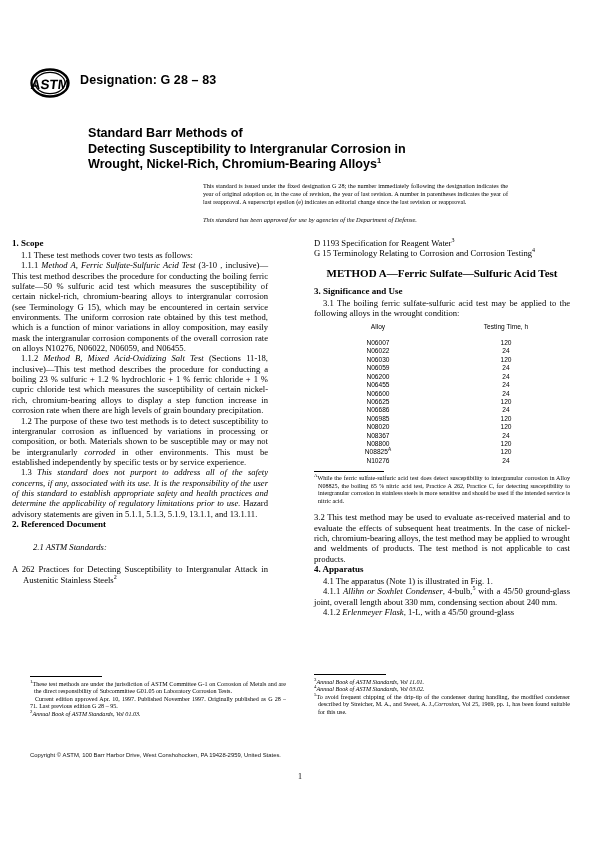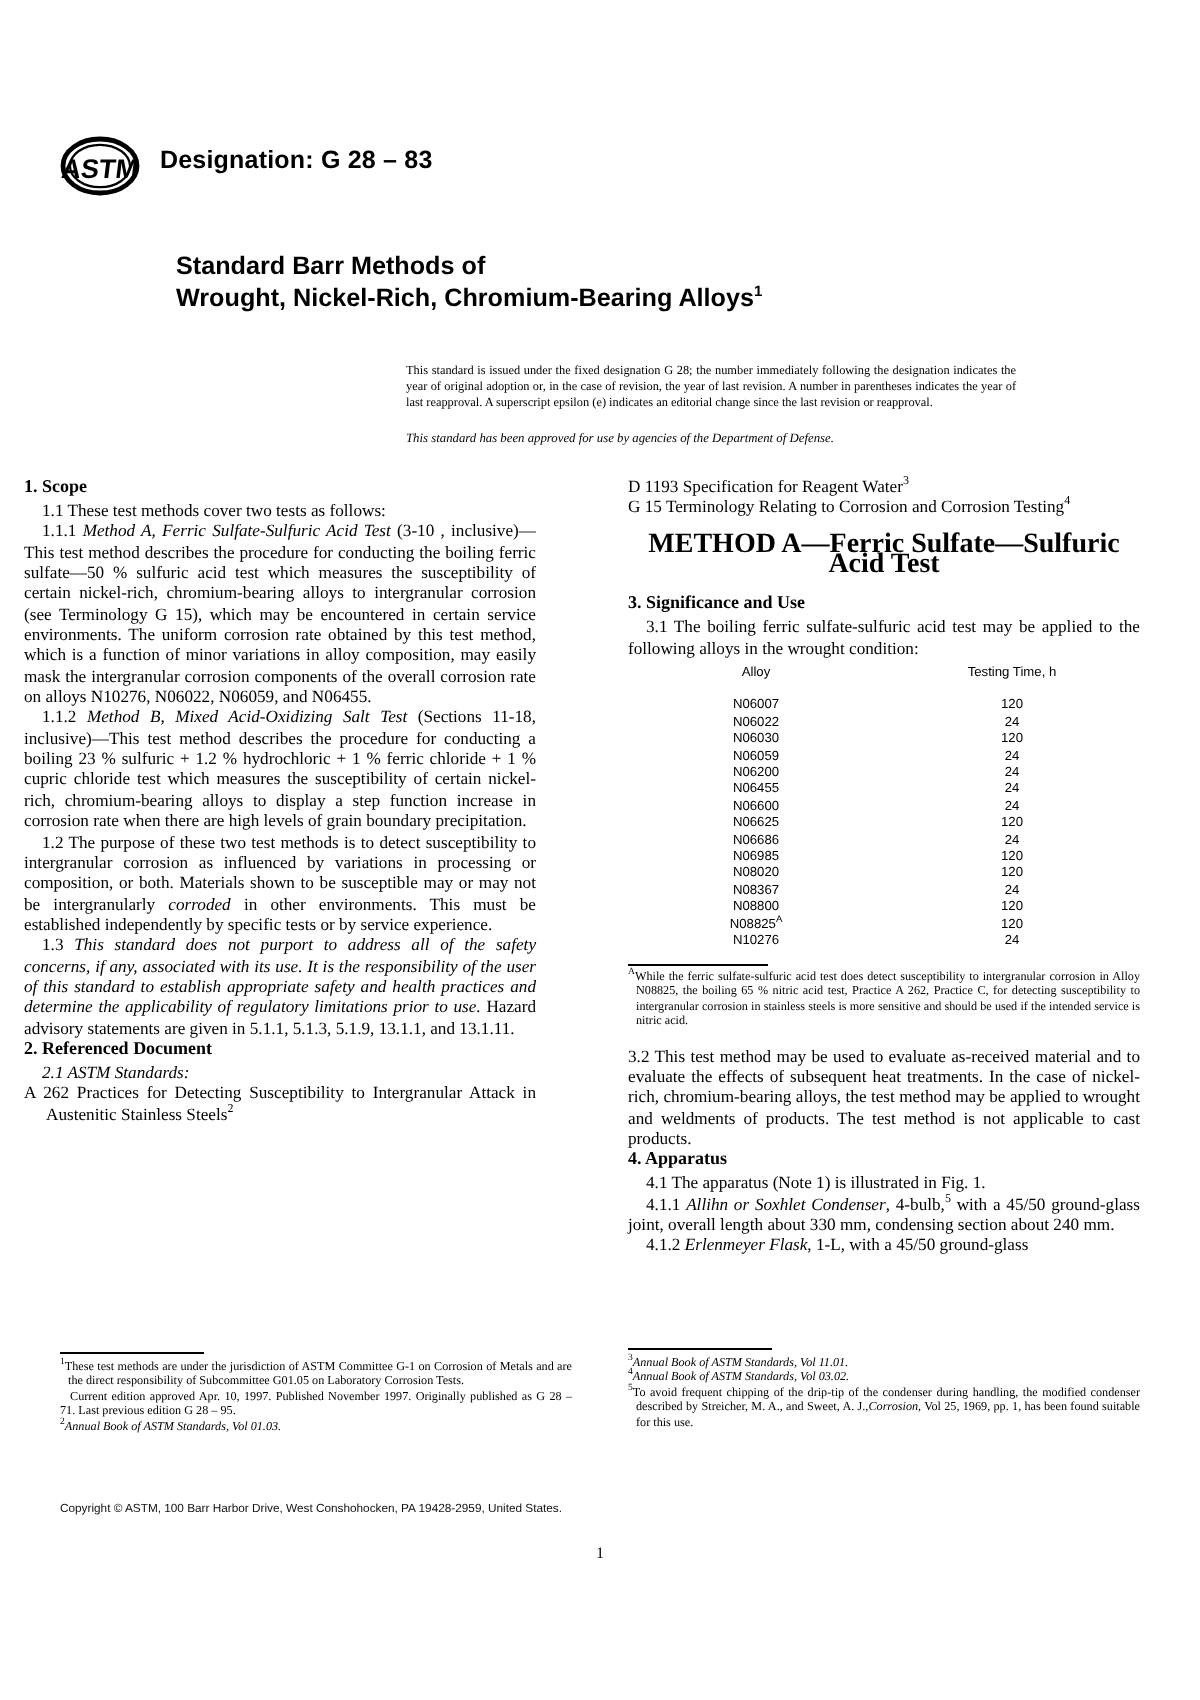--- a/index.html
+++ b/index.html
@@ -116,30 +116,30 @@
   .it { font-style: italic; }
   sup { font-size: 6px; vertical-align: super; line-height: 0; }
 
   .ref-item {
     margin: 0;
     padding-left: 11px;
     text-indent: -11px;
     text-align: justify;
   }
   .ref-head {
-    margin: 0;
+    margin: 12px;
     text-indent: 9px;
     font-style: italic;
   }
 
   
   .method-head {
     font-family: "Liberation Serif", serif;
     font-weight: bold;
-    font-size: 14px;
+    font-size: 11px;
     text-align: center;
     margin: 9px 0 8px 0;
   }
 
   
   table.alloys {
     width: 100%;
     border-collapse: collapse;
     font-family: "Liberation Sans", sans-serif;
     font-size: 6.6px;
@@ -228,20 +228,21 @@
         <ellipse cx="20" cy="15" rx="18.5" ry="13.5" fill="none" stroke="#000" stroke-width="2.4"></ellipse>
         <ellipse cx="20" cy="15" rx="15" ry="10.6" fill="none" stroke="#000" stroke-width="1.1"></ellipse>
         <text x="20" y="21" font-family="Liberation Sans, sans-serif" font-size="13.5" font-weight="bold" text-anchor="middle" fill="#000" transform="skewX(-7)" dx="2">ASTM</text>
       </svg>
     </div>
     <div class="designation">Designation: G 28 – 83</div>
   </div>
 
   <div class="title-block">
     <div>Standard Barr Methods of</div>
+    <div>Detecting Susceptibility to Intergranular Corrosion in</div>
     <div><span>Wrought, Nickel-Rich, Chromium-Bearing Alloys</span><sup>1</sup></div>
   </div>
 
   <div class="preamble">This standard is issued under the fixed designation G 28; the number immediately following the designation indicates the year of original adoption or, in the case of revision, the year of last revision. A number in parentheses indicates the year of last reapproval. A superscript epsilon (e) indicates an editorial change since the last revision or reapproval.</div>
   <div class="dod-note">This standard has been approved for use by agencies of the Department of Defense.</div>
 
   <div class="col col-left">
 
     <h2 class="sec">1. Scope</h2>
 

